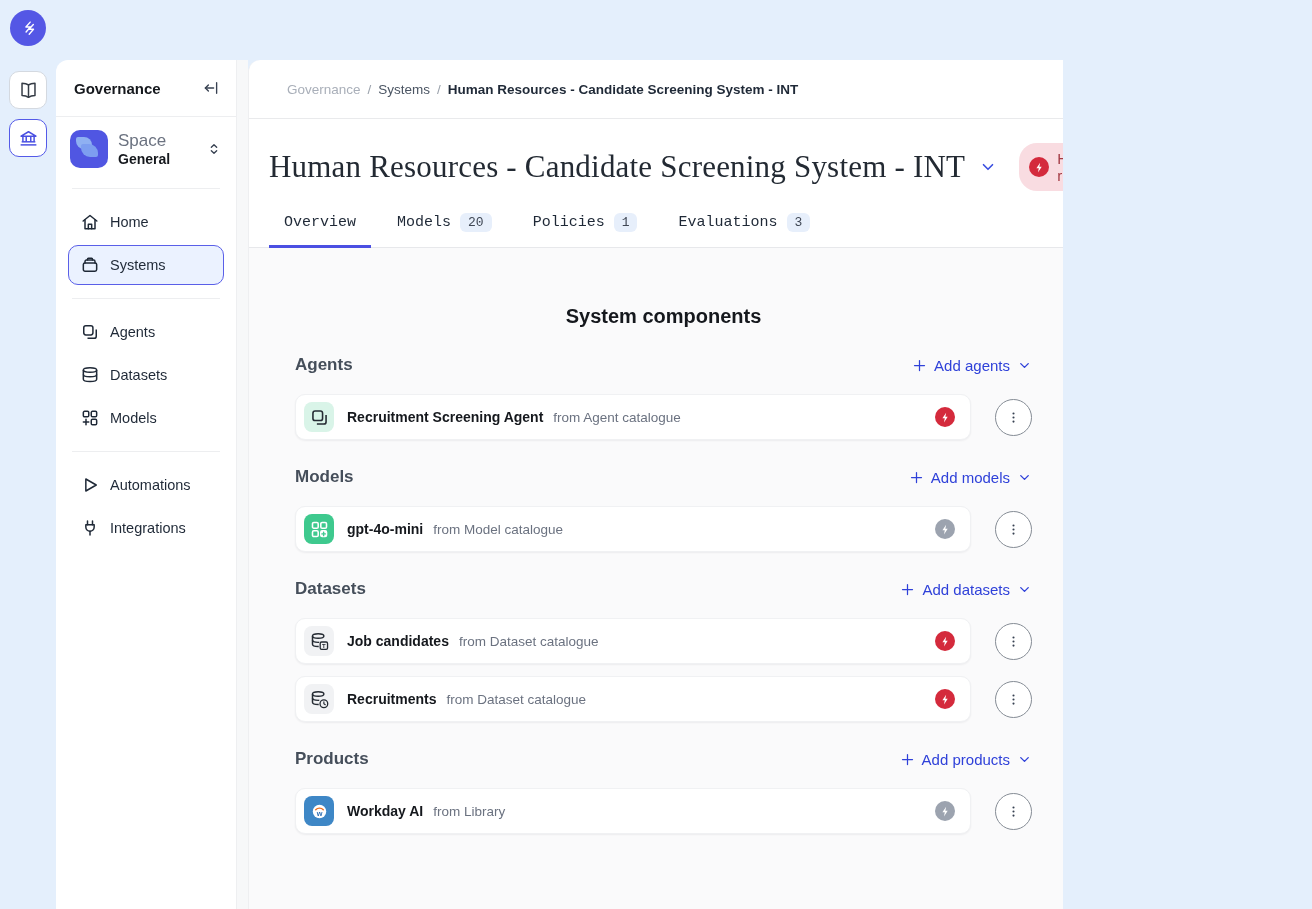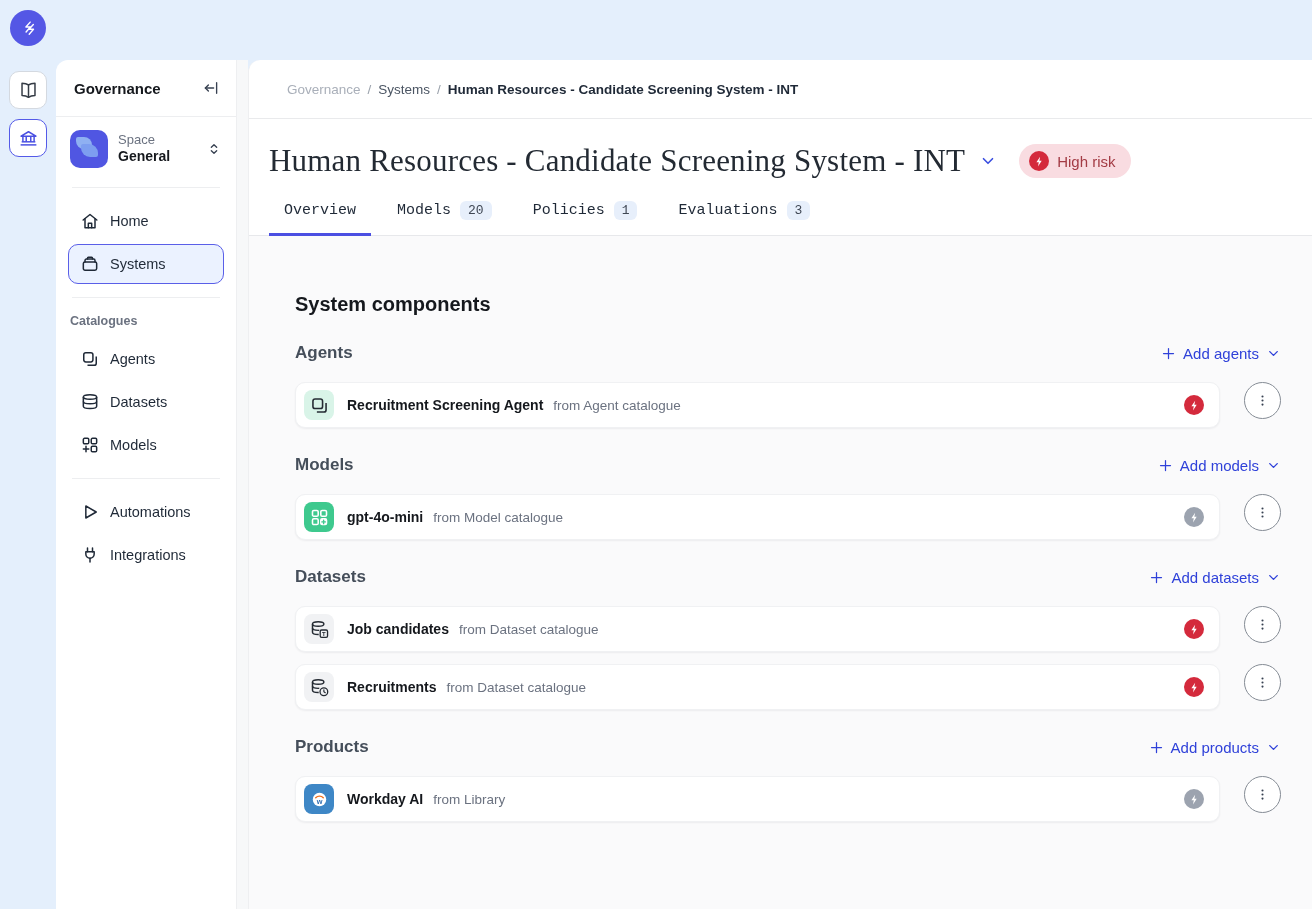--- a/index.html
+++ b/index.html
@@ -3,21 +3,21 @@
 <meta charset="utf-8">
 <style>
   * { margin:0; padding:0; box-sizing:border-box; }
   html,body { width:1312px; height:909px; }
   body {
     font-family:"Liberation Sans", sans-serif;
     background:#E4EFFC;
     color:#1F2937;
     overflow:hidden;
   }
-  .app { position:relative; width:1312px; height:909px; }
+  .app { position:relative; width:1063px; height:909px; }
 
   
   .rail { position:absolute; left:0; top:0; bottom:0; width:56px; }
   .logo {
     position:absolute; left:10px; top:10px; width:36px; height:36px;
     border-radius:50%; background:#5457E5; display:flex; align-items:center; justify-content:center;
   }
   .rail-btn {
     position:absolute; left:9px; width:38px; height:38px; border-radius:10px;
     background:#fff; border:1px solid #D4D9E0; display:flex; align-items:center; justify-content:center;
@@ -43,21 +43,21 @@
     padding:0 16px 0 18px; border-bottom:1px solid #EDEEF0; }
   .sb-title { font-size:15px; font-weight:700; color:#15181D; }
   .collapse { color:#374151; cursor:pointer; display:flex; }
   .collapse svg { width:18px; height:18px; }
   .space-row { display:flex; align-items:center; gap:10px; margin:13px 14px; cursor:pointer; }
   .space-icon { width:38px; height:38px; border-radius:10px; background:#5056E2; position:relative; overflow:hidden; flex-shrink:0; }
   .space-icon i { position:absolute; background:#8FB0F2; }
   .space-icon i.a { left:6px; top:7px; width:16px; height:12px; border-radius:2px 8px 2px 8px; }
   .space-icon i.b { left:11px; top:14px; width:17px; height:13px; border-radius:2px 9px 2px 9px; background:#7D9EF0; }
   .space-txt { flex:1; line-height:1.25; }
-  .space-label { font-size:13px; color:#6B7280; }
+  .space-label { font-size:17px; color:#6B7280; }
   .space-name { font-size:14px; font-weight:700; color:#15181D; }
   .updown { color:#374151; display:flex; }
   .updown svg { width:16px; height:16px; }
   .sb-divider { height:1px; background:#EDEEF0; margin:6px 16px; }
   .nav { padding:4px 12px; }
   .nav-item { display:flex; align-items:center; gap:10px; height:40px; padding:0 11px;
     border:1.5px solid transparent; border-radius:10px; font-size:14.5px; color:#1F2937;
     margin:3px 0; cursor:pointer; }
   .nav-item svg { width:20px; height:20px; flex-shrink:0; }
   .nav-item.active { background:#EBF2FF; border-color:#5A5FE8; }
@@ -87,28 +87,28 @@
 
   
   .tabs { display:flex; padding-left:20px; margin-top:12px; border-bottom:1px solid #E7E8EB; flex-shrink:0; }
   .tab { display:flex; align-items:center; gap:9px; padding:10px 15px 13px; margin-right:11px;
     font-size:15px; color:#1F2937; cursor:pointer; border-bottom:3px solid transparent; margin-bottom:-1px;font-family:Liberation Mono, monospace; }
   .tab.active { border-bottom-color:#4B4FE2; font-weight:500; }
   .tab-count { background:#E7EFFB; color:#3F4754; font-size:13px; border-radius:6px; padding:2px 8px; }
 
   
   .content { flex:1; background:#FAFAFB; padding:57px 31px 0 46px; overflow:hidden; }
-  .content-heading { font-size:20px; font-weight:700; color:#15181D; margin-bottom:14px; }
+  .content-heading { font-size:20px; font-weight:700; color:#15181D; margin-bottom:14px;text-align:center; }
   .section { margin-top:27px; }
   .sec-head { display:flex; align-items:center; justify-content:space-between; margin-bottom:19px; }
   .sec-title { font-size:17px; font-weight:700; color:#454E5A; }
   .add-btn { display:flex; align-items:center; gap:7px; color:#2F41D9; font-size:15px; font-weight:500;
     background:none; border:none; cursor:pointer; font-family:inherit; }
   .add-btn svg { width:15px; height:15px; }
-  .row-line { display:flex; align-items:flex-start; gap:24px; margin-bottom:12px; }
+  .row-line { display:flex; align-items:center; gap:24px; margin-bottom:12px; }
   .card { flex:1; height:46px; background:#fff; border:1px solid #F0F1F3; border-radius:10px;
     box-shadow:0 1px 2px rgba(16,24,40,.06); display:flex; align-items:center; gap:13px; padding:0 15px 0 8px; }
   .type-icon { width:30px; height:30px; border-radius:8px; display:flex; align-items:center; justify-content:center; flex-shrink:0; }
   .type-icon svg { width:21px; height:21px; }
   .ti-mint { background:#D9F4E8; }
   .ti-green { background:#3EC98E; }
   .ti-gray { background:#F1F2F4; }
   .ti-blue { background:#3E87C6; }
   .row-name { font-size:14px; font-weight:700; color:#15181D; }
   .row-source { font-size:13.5px; color:#6B7280; margin-left:-3px; }
@@ -190,21 +190,20 @@
           <svg viewBox="0 0 24 24" fill="none" stroke="currentColor" stroke-width="1.8" stroke-linecap="round" stroke-linejoin="round">
             <rect x="4" y="9.5" width="16" height="10" rx="2"></rect>
               <path d="M6 9.5V7.7a1.7 1.7 0 0 1 1.7-1.7h8.6A1.7 1.7 0 0 1 18 7.7v1.8"></path>
               <path d="M9 6V5a1 1 0 0 1 1-1h4a1 1 0 0 1 1 1v1"></path>
           </svg>
           <span>Systems</span>
         </div>
       </div>
       <div class="sb-divider"></div>
 
-      <div class="nav-section">Catalogues</div>
       <div class="nav">
         <div class="nav-item">
           <svg viewBox="0 0 24 24" fill="none" stroke="currentColor" stroke-width="1.8" stroke-linejoin="round">
             <rect x="4.5" y="4.5" width="11" height="11" rx="2.5"></rect>
               <path d="M9 19.5h8a2.5 2.5 0 0 0 2.5-2.5V9"></path>
           </svg>
           <span>Agents</span>
         </div>
         <div class="nav-item">
           <svg viewBox="0 0 24 24" fill="none" stroke="currentColor" stroke-width="1.8">

